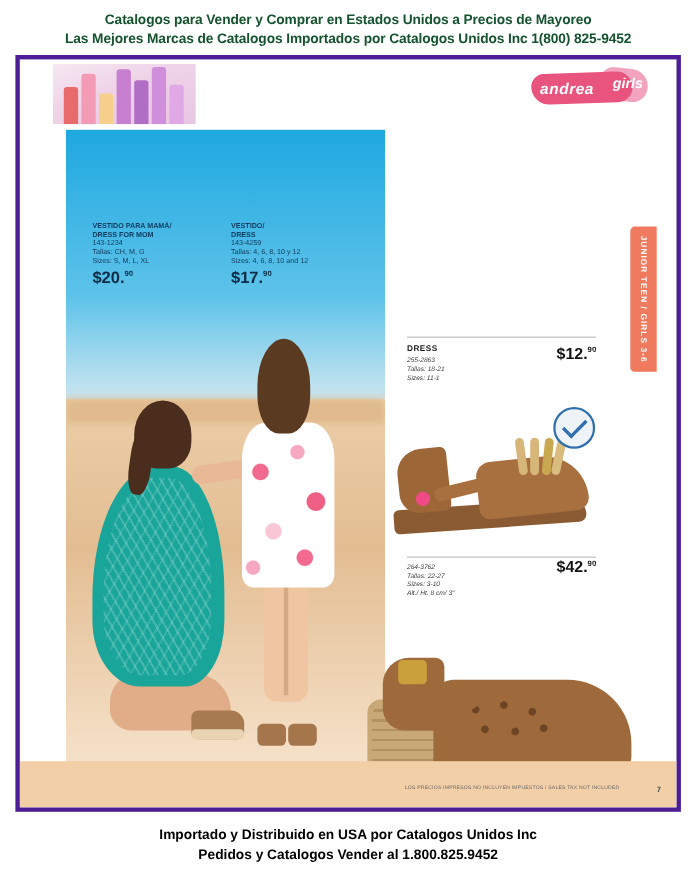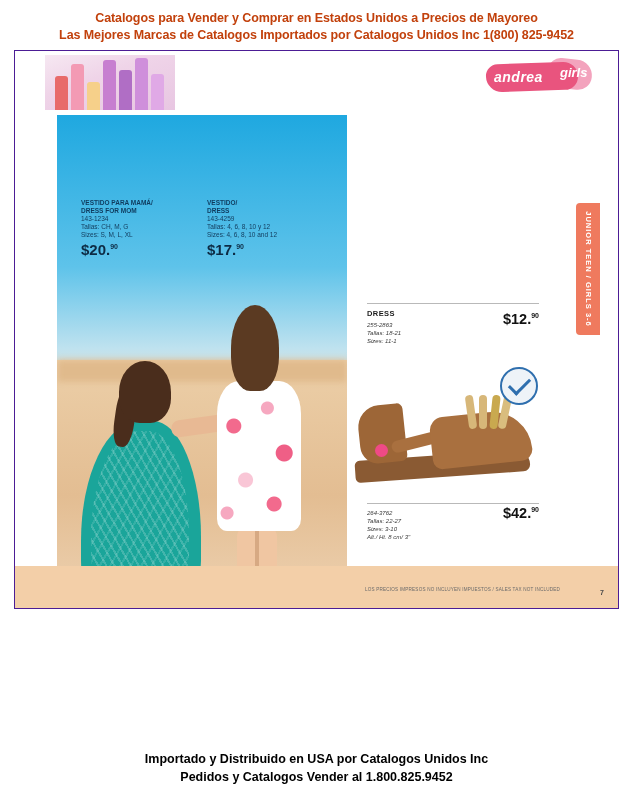--- a/index.html
+++ b/index.html
@@ -17,21 +17,21 @@
     background: #ffffff;
     overflow: hidden;
   }
   .header {
     position: absolute;
     top: 0;
     left: 0;
     width: 633px;
     height: 52px;
     text-align: center;
-    color: #c2410c;
+    color: #14532d;
     font-weight: bold;
     font-size: 12.5px;
     line-height: 17px;
     padding-top: 10px;
     box-sizing: border-box;
   }
   .header div { letter-spacing: -0.1px; }
 
   .footer {
     position: absolute;
@@ -47,23 +47,23 @@
     padding-top: 10px;
     box-sizing: border-box;
   }
 
   
   .sheet {
     position: absolute;
     left: 14px;
     top: 50px;
     width: 605px;
-    height: 559px;
+    height: 688px;
     background: #ffffff;
-    border: 1px solid #4c1d95;
+    border: 4px solid #4c1d95;
     box-sizing: border-box;
     overflow: hidden;
   }
 
   
   .deco {
     position: absolute;
     left: 30px;
     top: 4px;
     width: 130px;

